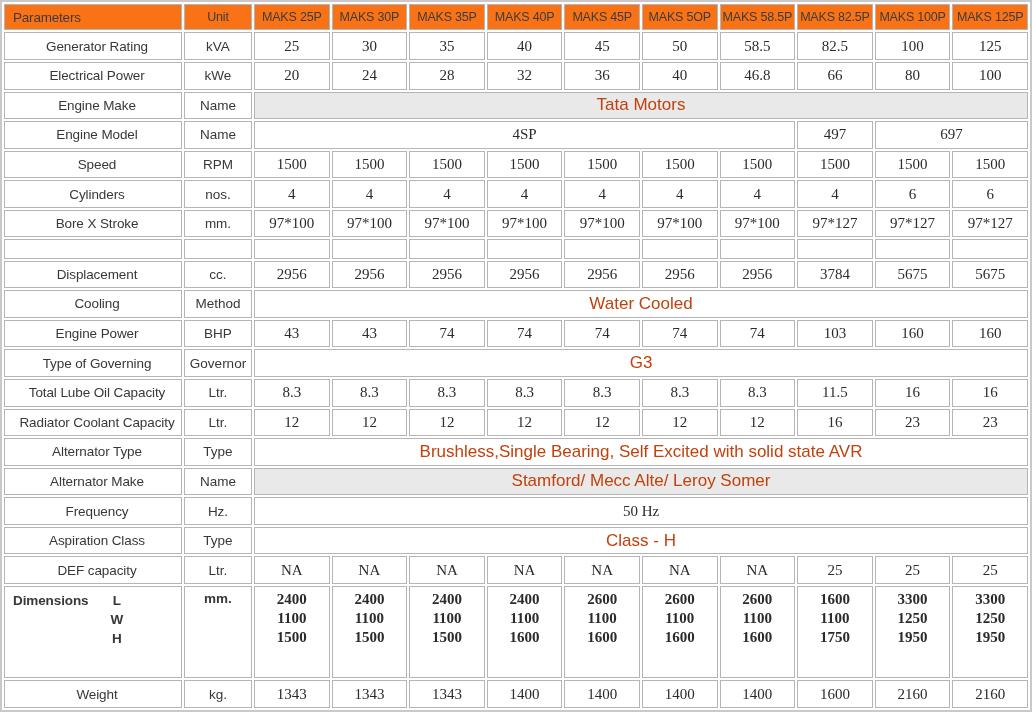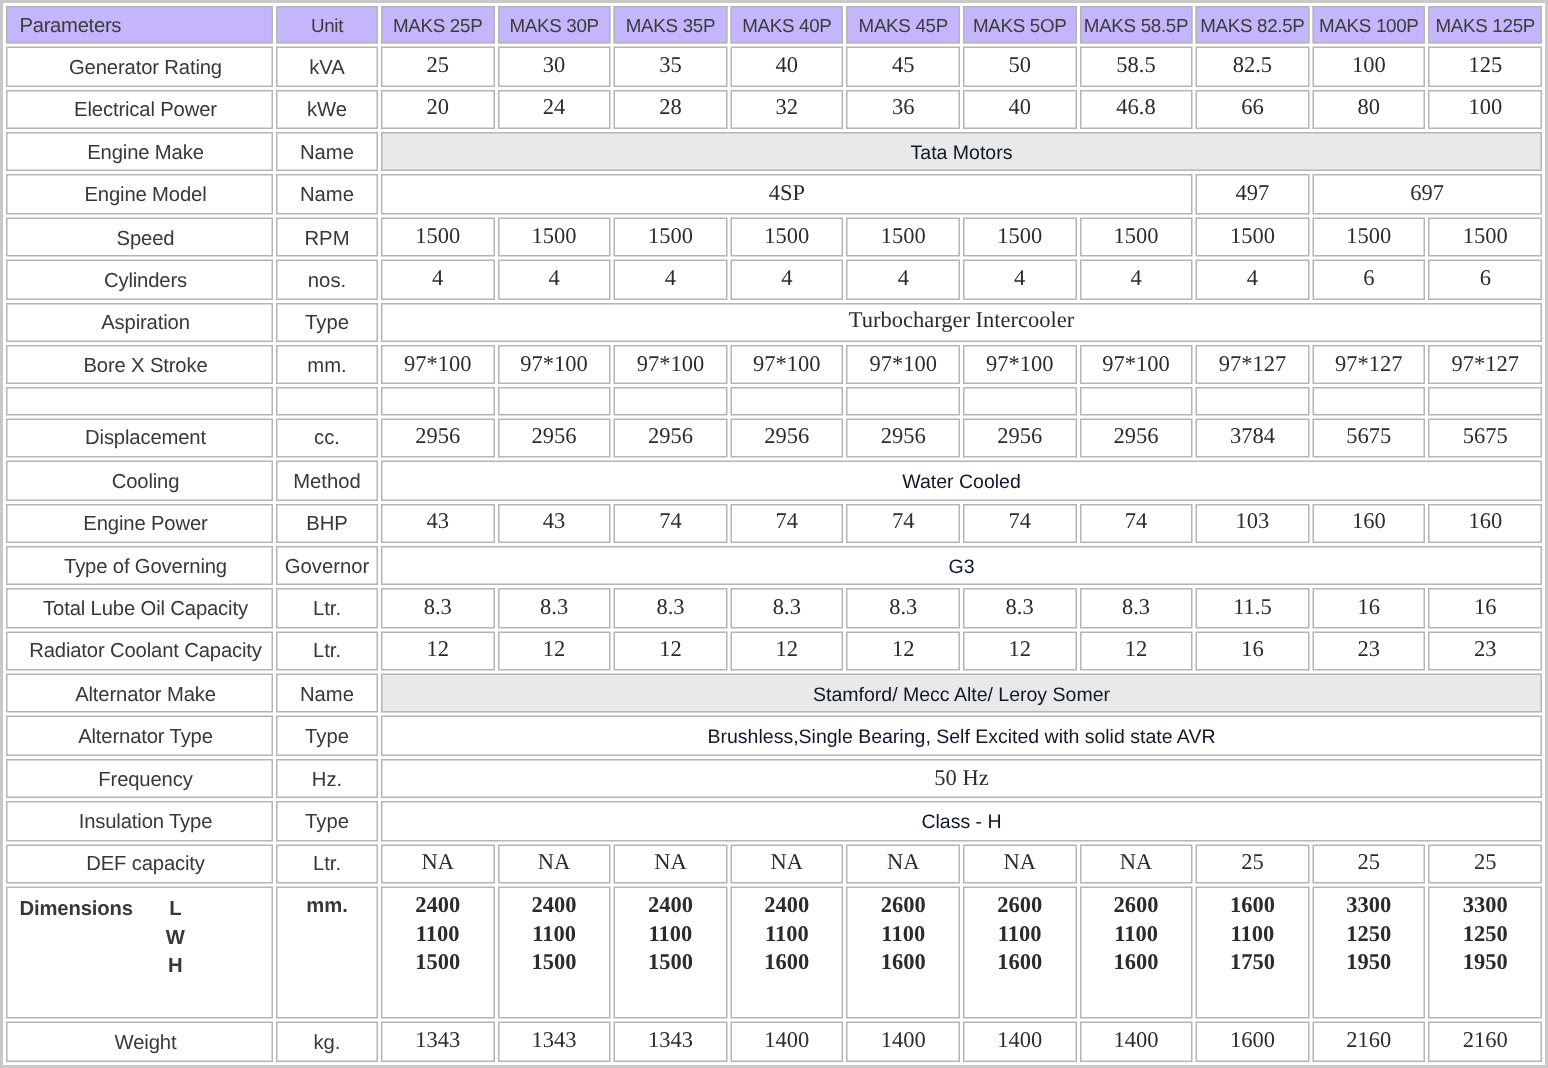--- a/index.html
+++ b/index.html
@@ -11,28 +11,28 @@
   table#spec-table {
     width:100%; height:100%; table-layout:fixed;
     border-collapse:separate; border-spacing:2px; background:#ffffff;
   }
   td {
     box-sizing:border-box; border:1px solid #b5b5b5; background:#ffffff;
     text-align:center; vertical-align:middle; overflow:hidden; white-space:nowrap;
     color:#2e2e2e; padding:0;
   }
   
-  .hcell { background:#c4b5fd; font-size:12.5px; color:#3c3c3c; letter-spacing:-0.2px; }
+  .hcell { background:#f97316; font-size:12.5px; color:#3c3c3c; letter-spacing:-0.2px; }
   .hcell.pcol { text-align:left; padding-left:8px; font-size:13.5px; }
   
   .pcell { text-align:center; padding-left:8px; font-size:13.5px; color:#383838; letter-spacing:-0.1px; }
   .ucell { font-size:13.5px; color:#383838;text-align:center; }
   
   .v-serif { font-family:"Liberation Serif",serif; font-size:15px; color:#2b2b2b; }
-  .v-sans  { font-size:13px; color:#0f172a; }
+  .v-sans  { font-size:17px; color:#c2410c; }
   .gray { background:#e9e9e9; }
   
   .r-header td { height:22px; }
   .r-normal td { height:23px; }
   .r-empty  td { height:16px; }
   .r-dims   td { height:77px; vertical-align:top;font-weight:bold; }
   .r-dims .v-serif { line-height:19px; padding-top:3px;margin-left:14px; }
   .r-dims .ucell { padding-top:4px; }
   .r-dims .pcell { padding-top:4px; }
   .dims-wrap { display:flex; align-items:flex-start; line-height:19px; }
@@ -135,25 +135,20 @@
           <td class="v-serif">4</td>
           <td class="v-serif">4</td>
           <td class="v-serif">4</td>
           <td class="v-serif">4</td>
           <td class="v-serif">4</td>
           <td class="v-serif">4</td>
           <td class="v-serif">6</td>
           <td class="v-serif">6</td>
         </tr>
         <tr class="r-normal">
-          <td class="pcell">Aspiration</td>
-          <td class="ucell">Type</td>
-          <td class="v-serif" colspan="10">Turbocharger Intercooler</td>
-        </tr>
-        <tr class="r-normal">
           <td class="pcell">Bore X Stroke</td>
           <td class="ucell">mm.</td>
           <td class="v-serif">97*100</td>
           <td class="v-serif">97*100</td>
           <td class="v-serif">97*100</td>
           <td class="v-serif">97*100</td>
           <td class="v-serif">97*100</td>
           <td class="v-serif">97*100</td>
           <td class="v-serif">97*100</td>
           <td class="v-serif">97*127</td>
@@ -234,36 +229,36 @@
           <td class="v-serif">12</td>
           <td class="v-serif">12</td>
           <td class="v-serif">12</td>
           <td class="v-serif">12</td>
           <td class="v-serif">12</td>
           <td class="v-serif">16</td>
           <td class="v-serif">23</td>
           <td class="v-serif">23</td>
         </tr>
         <tr class="r-normal">
+          <td class="pcell">Alternator Type</td>
+          <td class="ucell">Type</td>
+          <td class="v-sans" colspan="10">Brushless,Single Bearing, Self Excited with solid state AVR</td>
+        </tr>
+        <tr class="r-normal">
           <td class="pcell">Alternator Make</td>
           <td class="ucell">Name</td>
           <td class="v-sans gray" colspan="10">Stamford/ Mecc Alte/ Leroy Somer</td>
         </tr>
         <tr class="r-normal">
-          <td class="pcell">Alternator Type</td>
-          <td class="ucell">Type</td>
-          <td class="v-sans" colspan="10">Brushless,Single Bearing, Self Excited with solid state AVR</td>
-        </tr>
-        <tr class="r-normal">
           <td class="pcell">Frequency</td>
           <td class="ucell">Hz.</td>
           <td class="v-serif" colspan="10">50 Hz</td>
         </tr>
         <tr class="r-normal">
-          <td class="pcell">Insulation Type</td>
+          <td class="pcell">Aspiration Class</td>
           <td class="ucell">Type</td>
           <td class="v-sans" colspan="10">Class  -  H</td>
         </tr>
         <tr class="r-normal">
           <td class="pcell">DEF capacity</td>
           <td class="ucell">Ltr.</td>
           <td class="v-serif">NA</td>
           <td class="v-serif">NA</td>
           <td class="v-serif">NA</td>
           <td class="v-serif">NA</td>

